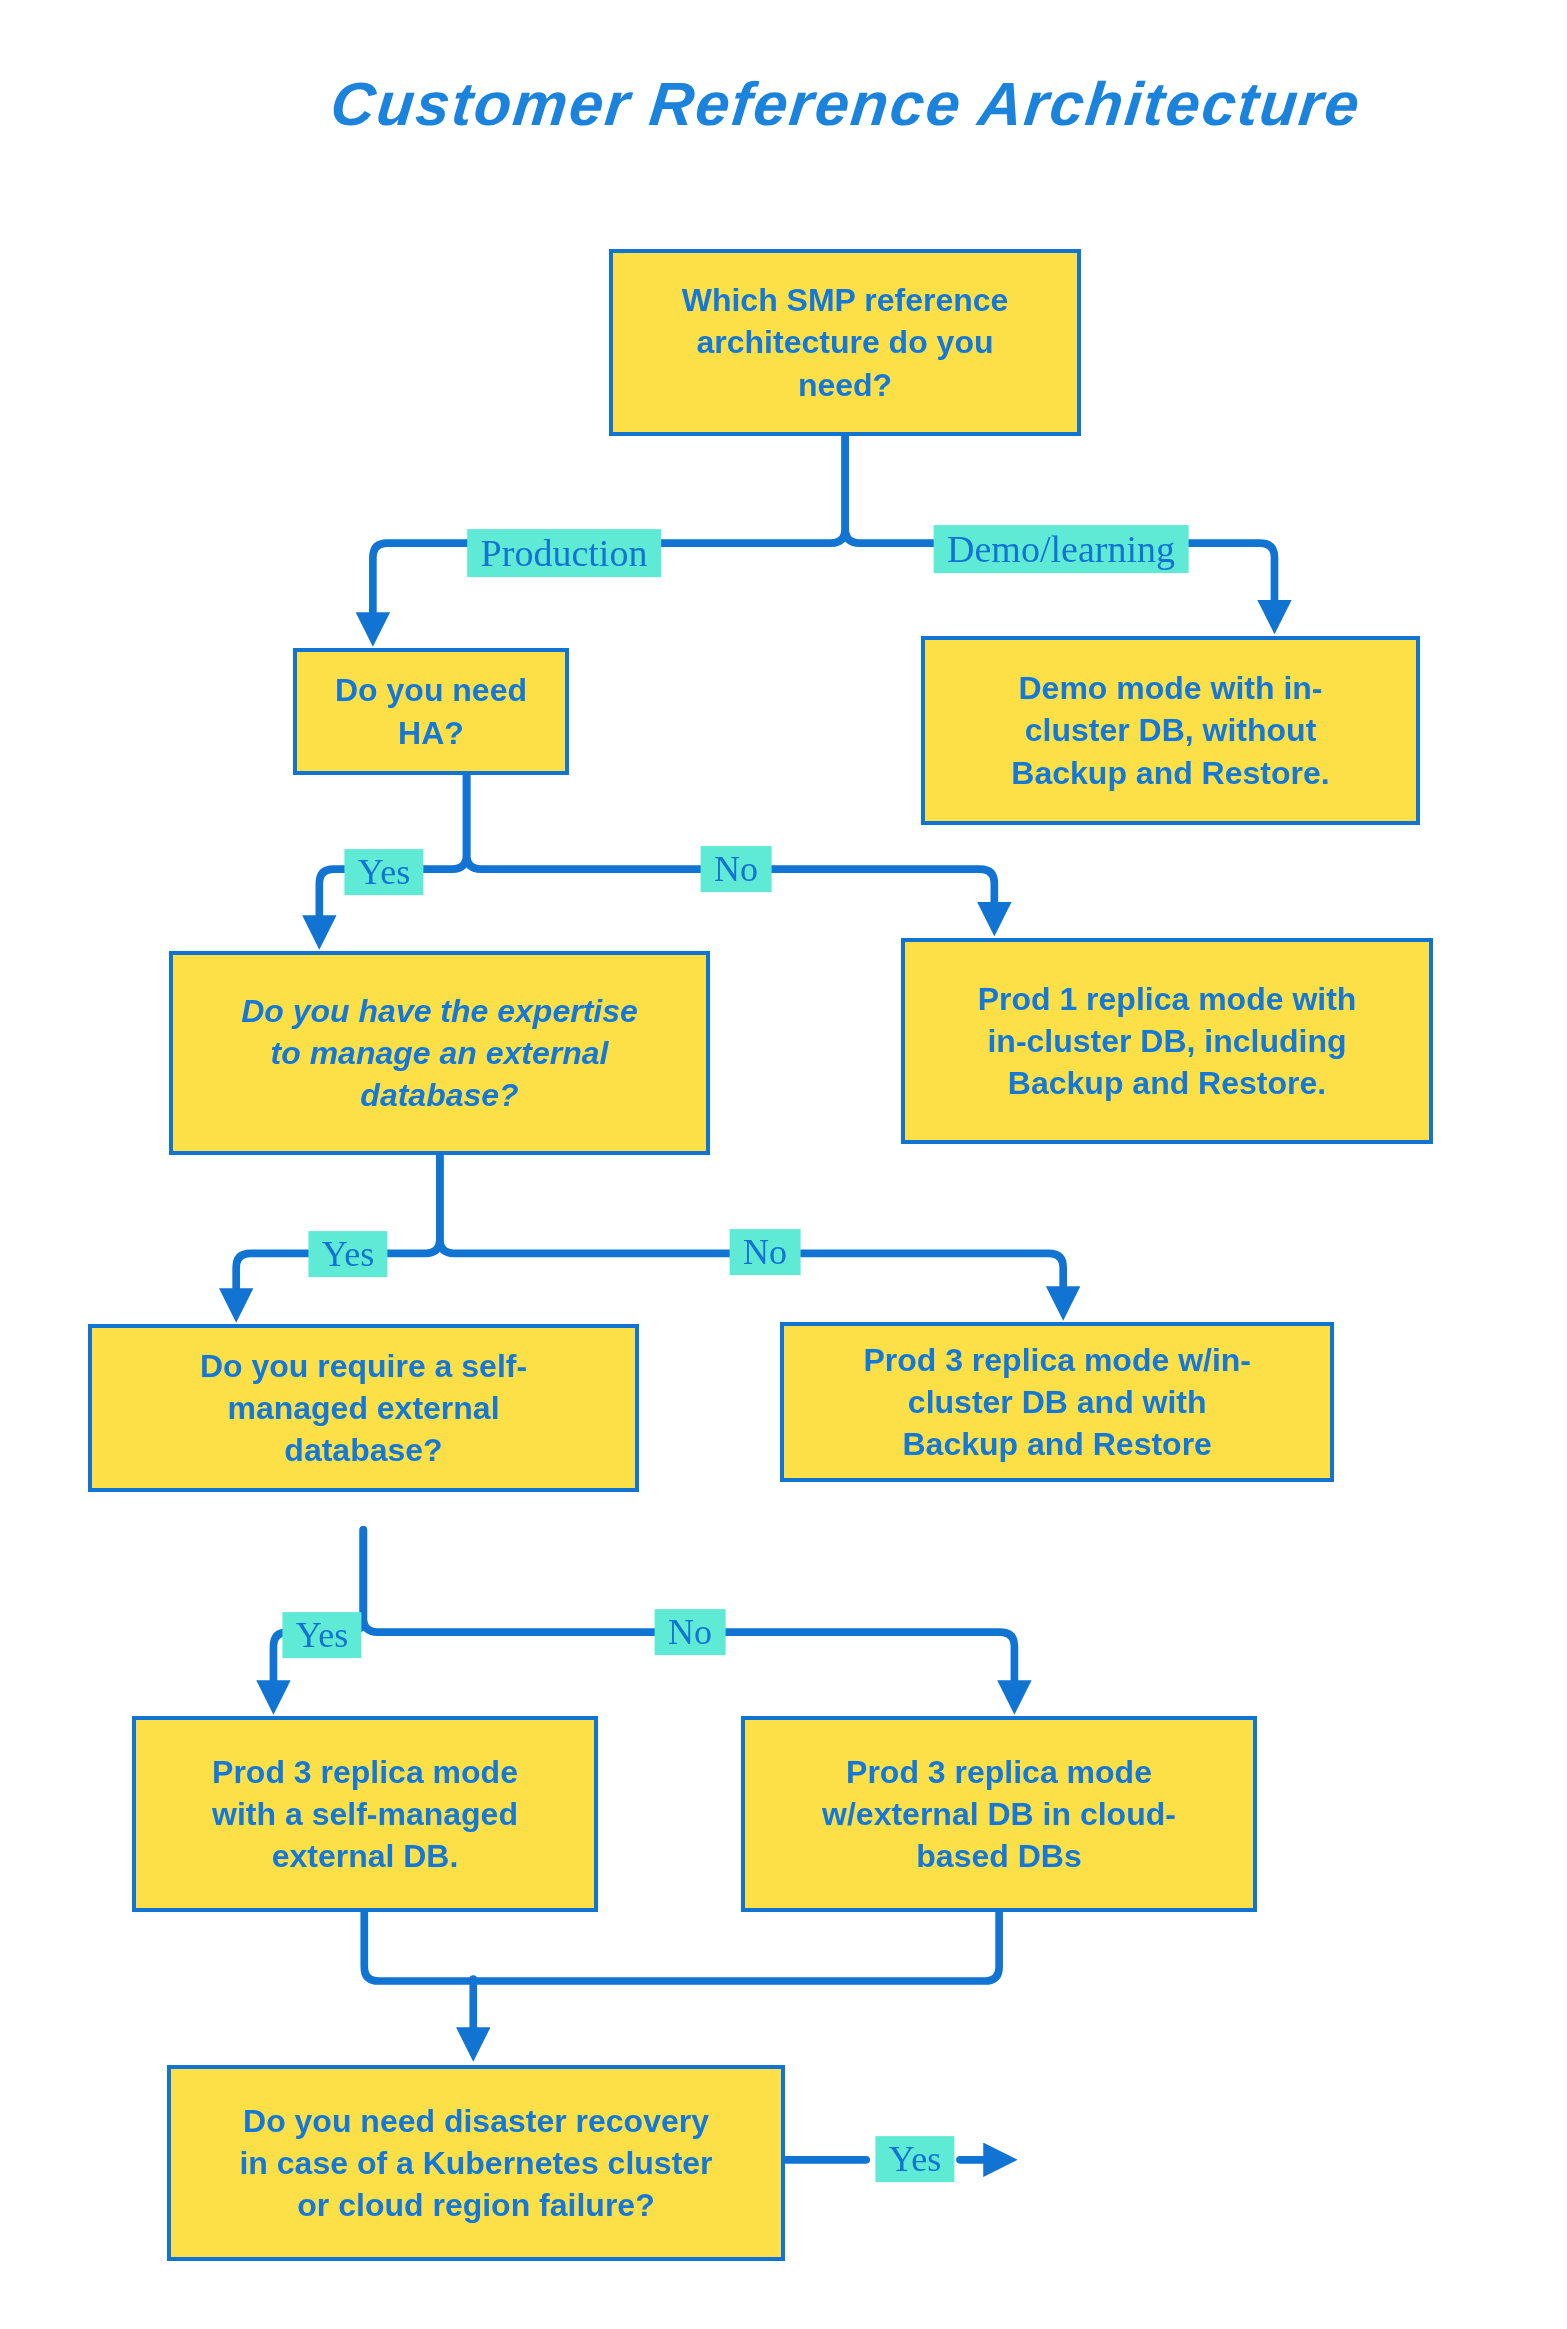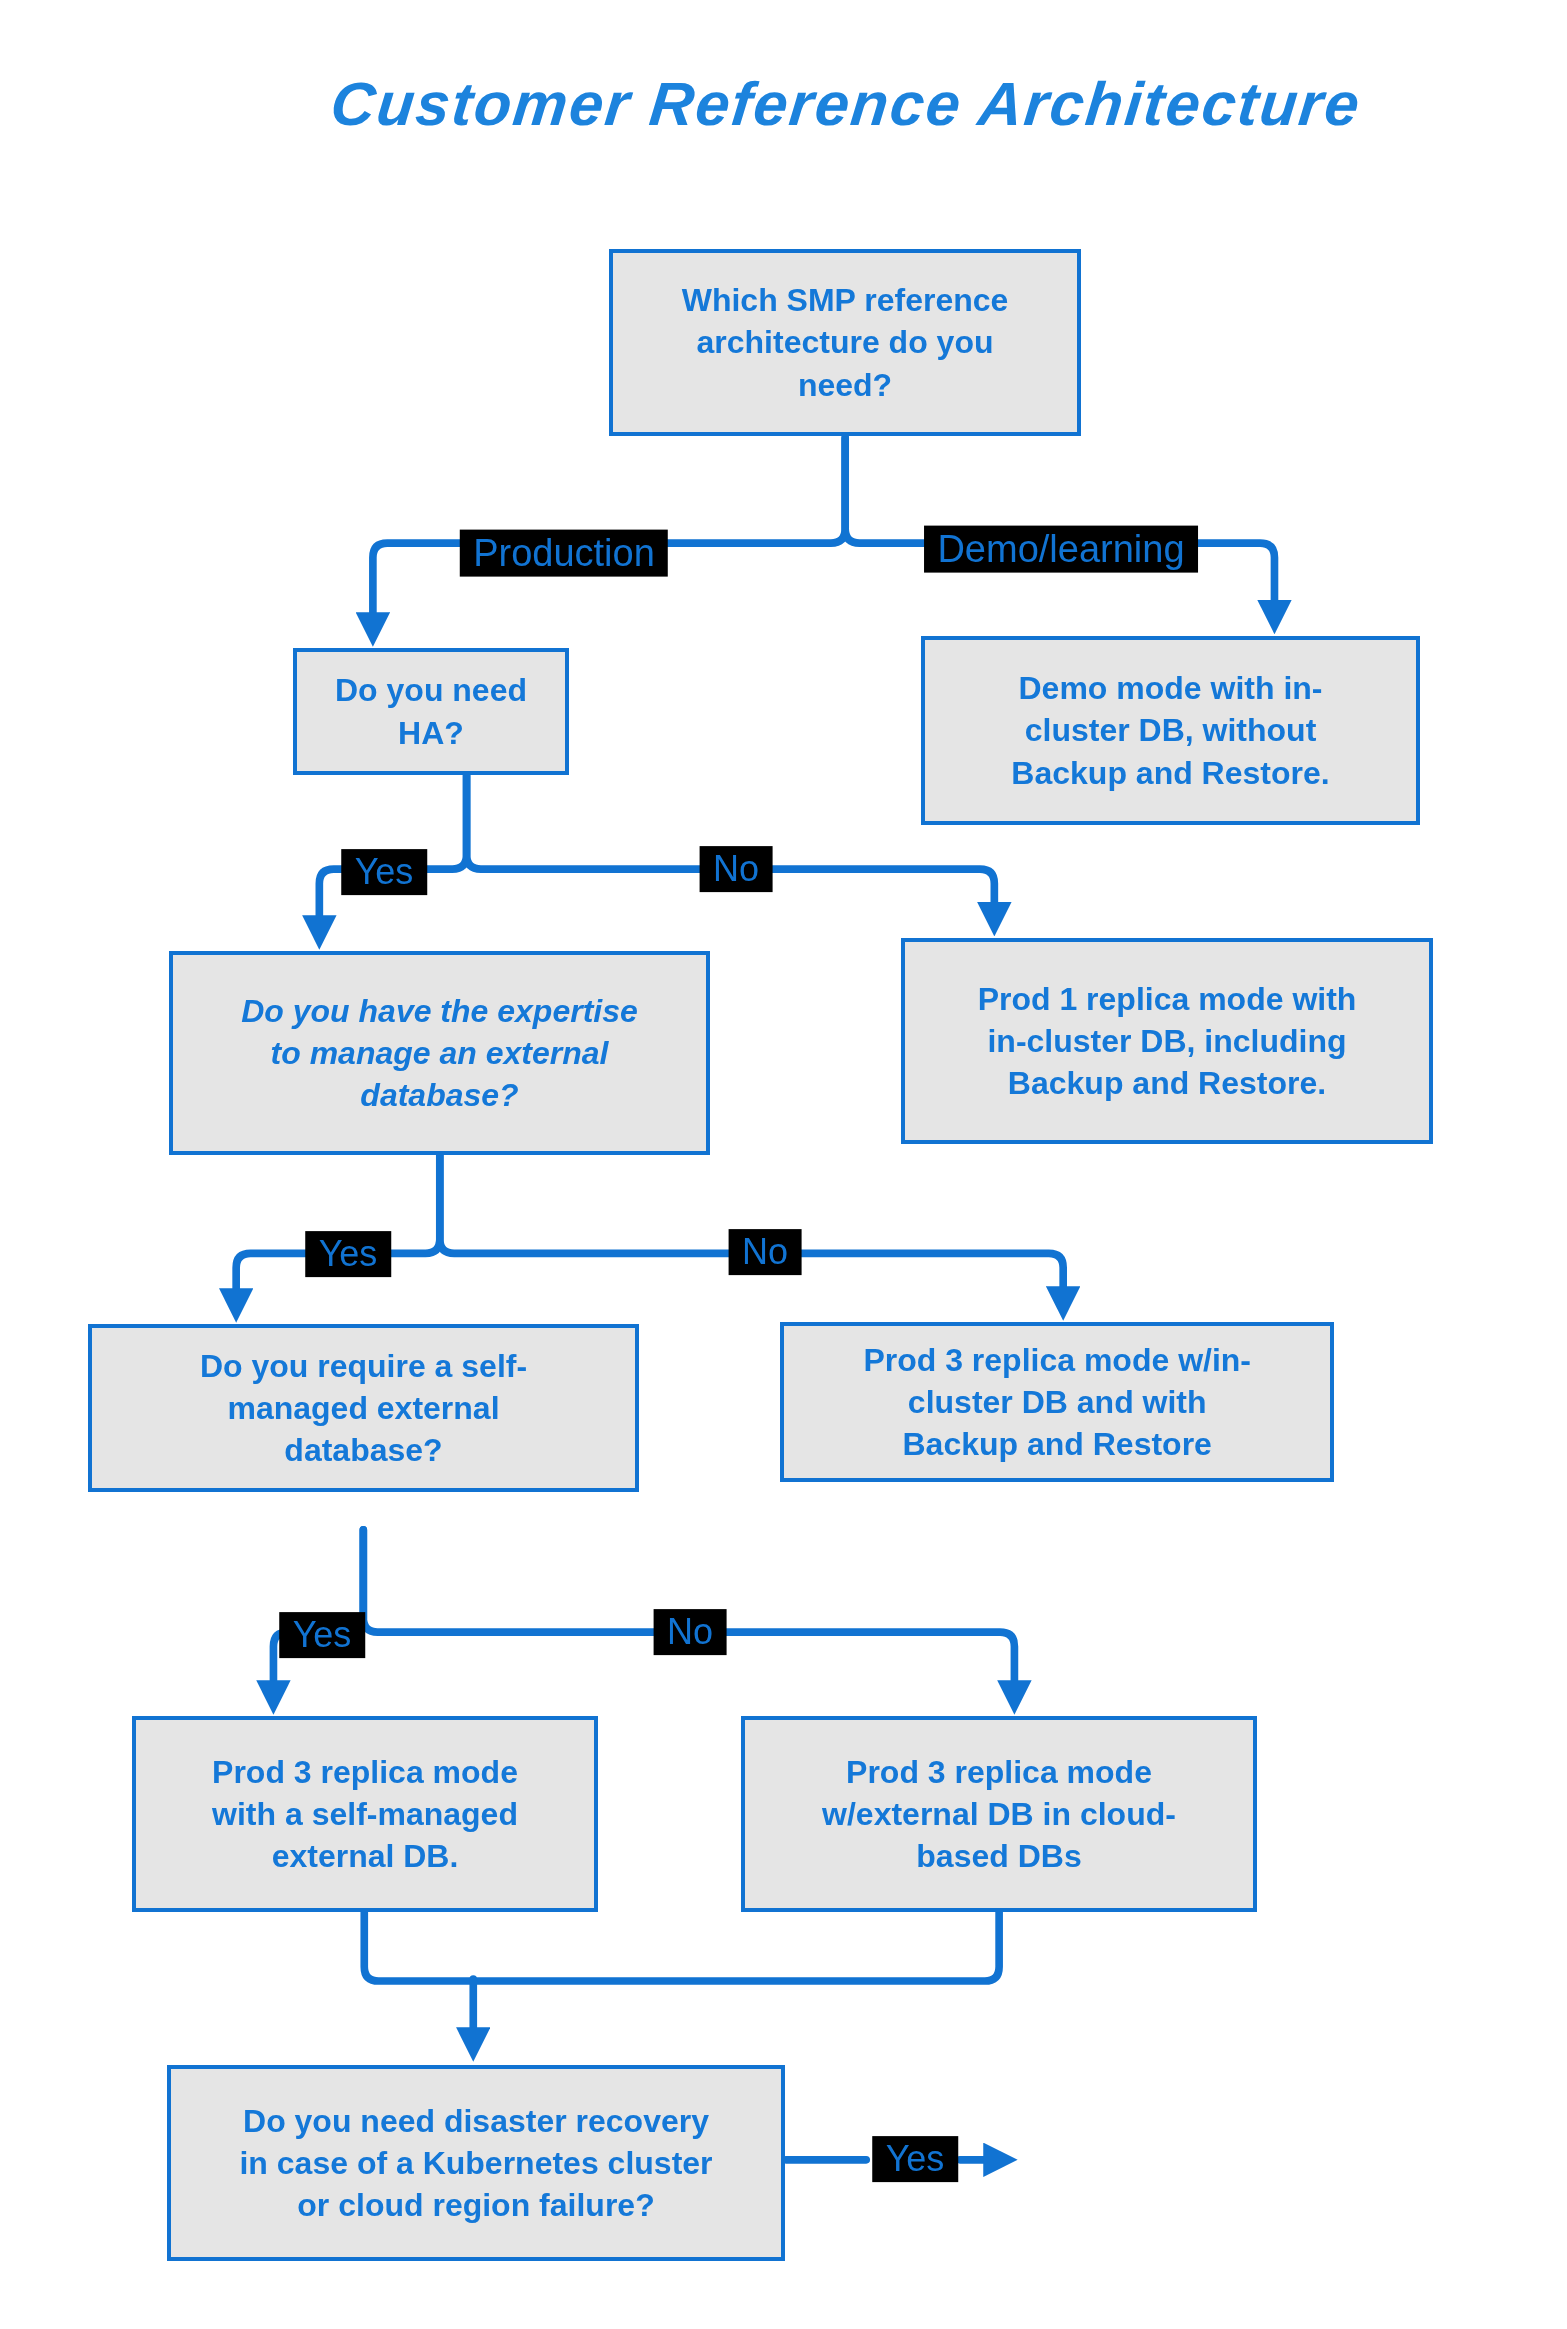--- a/index.html
+++ b/index.html
@@ -39,43 +39,44 @@
     stroke: var(--accent, #1173d2);
     stroke-width: 8;
     fill: none;
     stroke-linecap: round;
   }
   #arrowhead path { fill: var(--accent, #1173d2); }
   .node {
     position: absolute;
     box-sizing: border-box;
     border: 4.8px solid var(--accent, #1173d2);
-    background: #e5e5e5;
+    background: #fde047;
     color: var(--text, #1478d8);
     font-weight: bold;
     font-size: 32px;
     line-height: 1.32;
     display: flex;
     align-items: center;
     justify-content: center;
     text-align: center;
     white-space: pre-line;
     padding: 7.6px;
     z-index: 2;
   }
   .edge-label {
     position: absolute;
     transform: translate(-50%, -50%);
-    background: #000000;
+    background: #5eead4;
     color: var(--accent, #1173d2);
     font-size: 36px;
     font-weight: normal;
     padding: 1.9px 13.4px;
     white-space: nowrap;
     z-index: 3;
+    font-family: Liberation Serif, serif;
   }
   .edge-label.big { font-size: 38px; }
 
   
   .n-q-main            { left: 609px;  top: 249px;  width: 472px; height: 187px; }
   .n-q-ha              { left: 293px;  top: 648px;  width: 276px; height: 127px; }
   .n-r-demo            { left: 921px;  top: 636px;  width: 499px; height: 189px; }
   .n-q-expertise       { left: 169px;  top: 951px;  width: 541px; height: 204px; font-style: italic; }
   .n-r-prod1           { left: 901px;  top: 938px;  width: 532px; height: 206px; }
   .n-q-selfmanaged     { left: 88px;   top: 1324px; width: 551px; height: 168px; }

